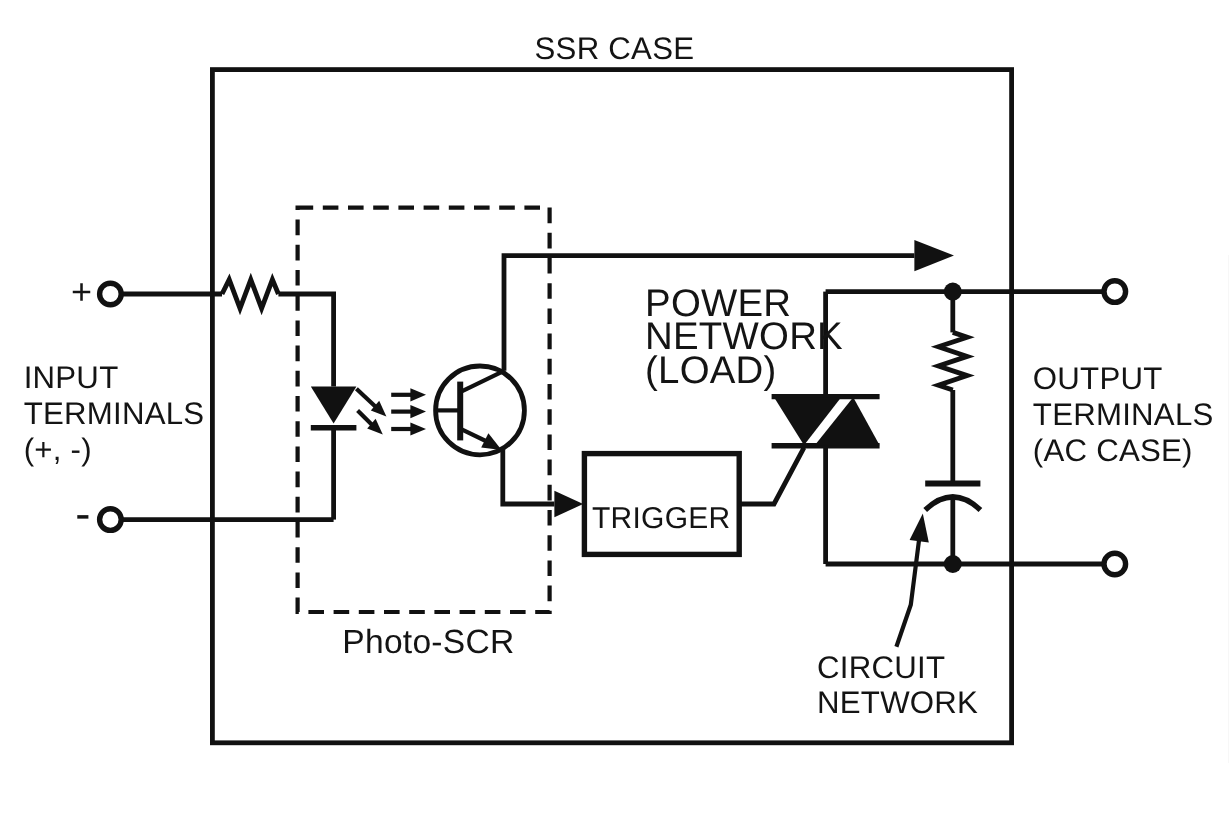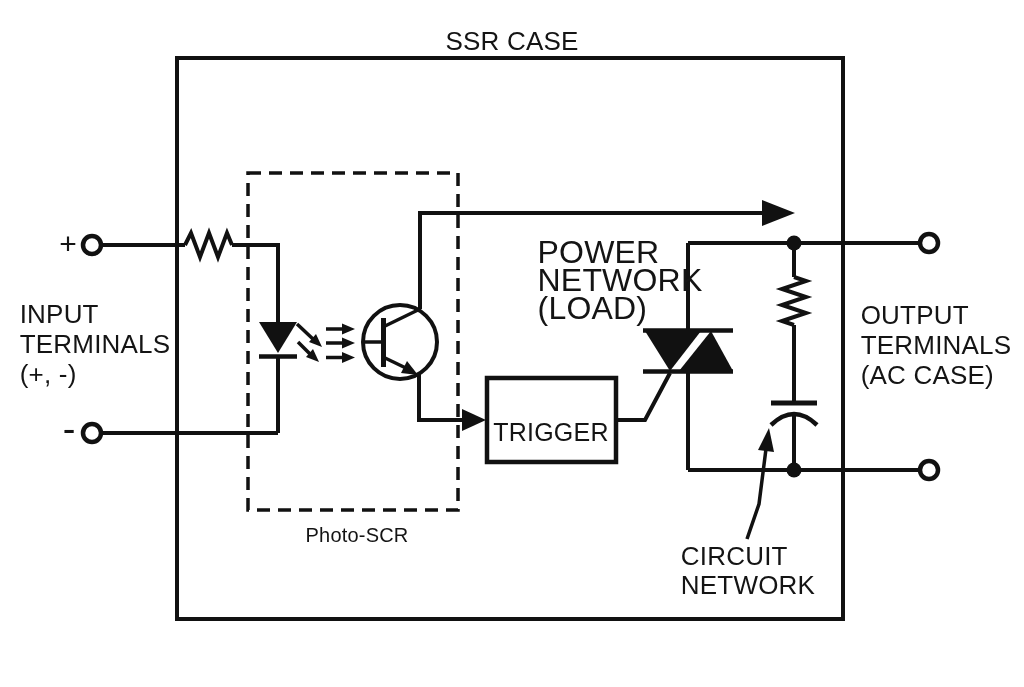--- a/index.html
+++ b/index.html
@@ -128,21 +128,21 @@
       <circle cx="92" cy="245" r="9"></circle>
       <circle cx="92" cy="433" r="9"></circle>
       <circle cx="929" cy="243" r="9"></circle>
       <circle cx="929" cy="470" r="9"></circle>
     </g>
   </svg>
 
   <div class="lbl" style="left:512px;top:41px">SSR CASE</div>
 
 
-  <div class="lbl" style="left:357px;top:535px;font-size:20px">Photo-SCR</div>
+  <div class="lbl" style="left:357px;top:535px;font-size:28px">Photo-SCR</div>
 
   <div class="lbl mid" style="left:620px;top:280px">
     <div>POWER</div>
     <div>NETWORK</div>
     <div>(LOAD)</div>
   </div>
 
   <div class="lbl small" style="left:551px;top:432px">
     <div>TRIGGER</div>
   </div>

